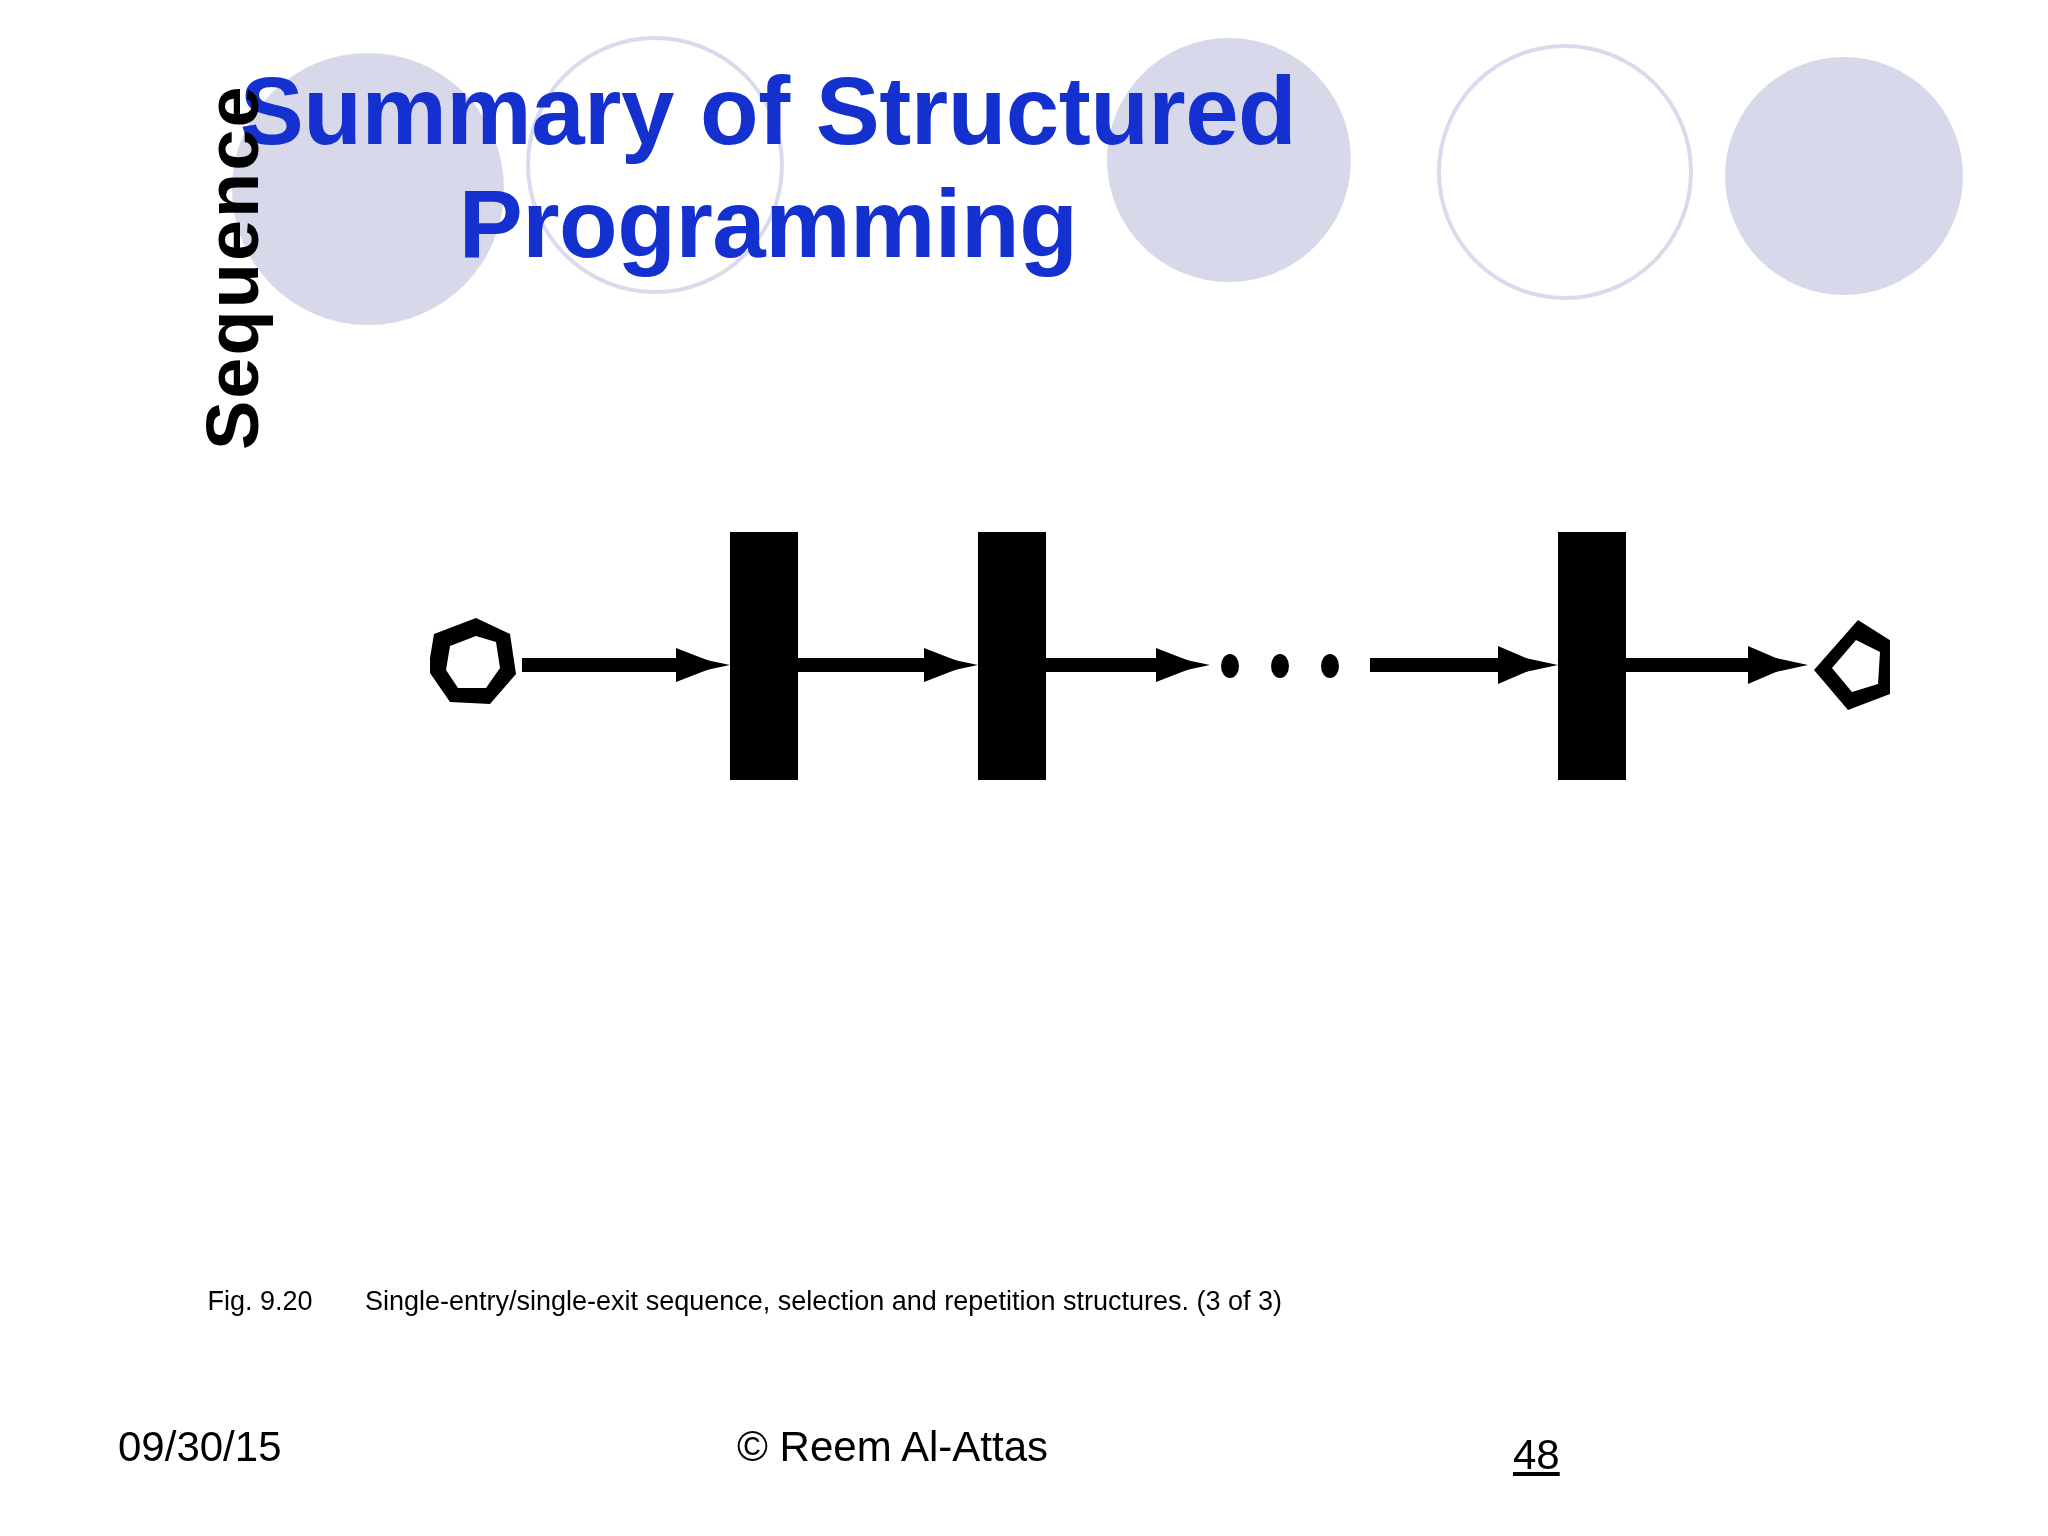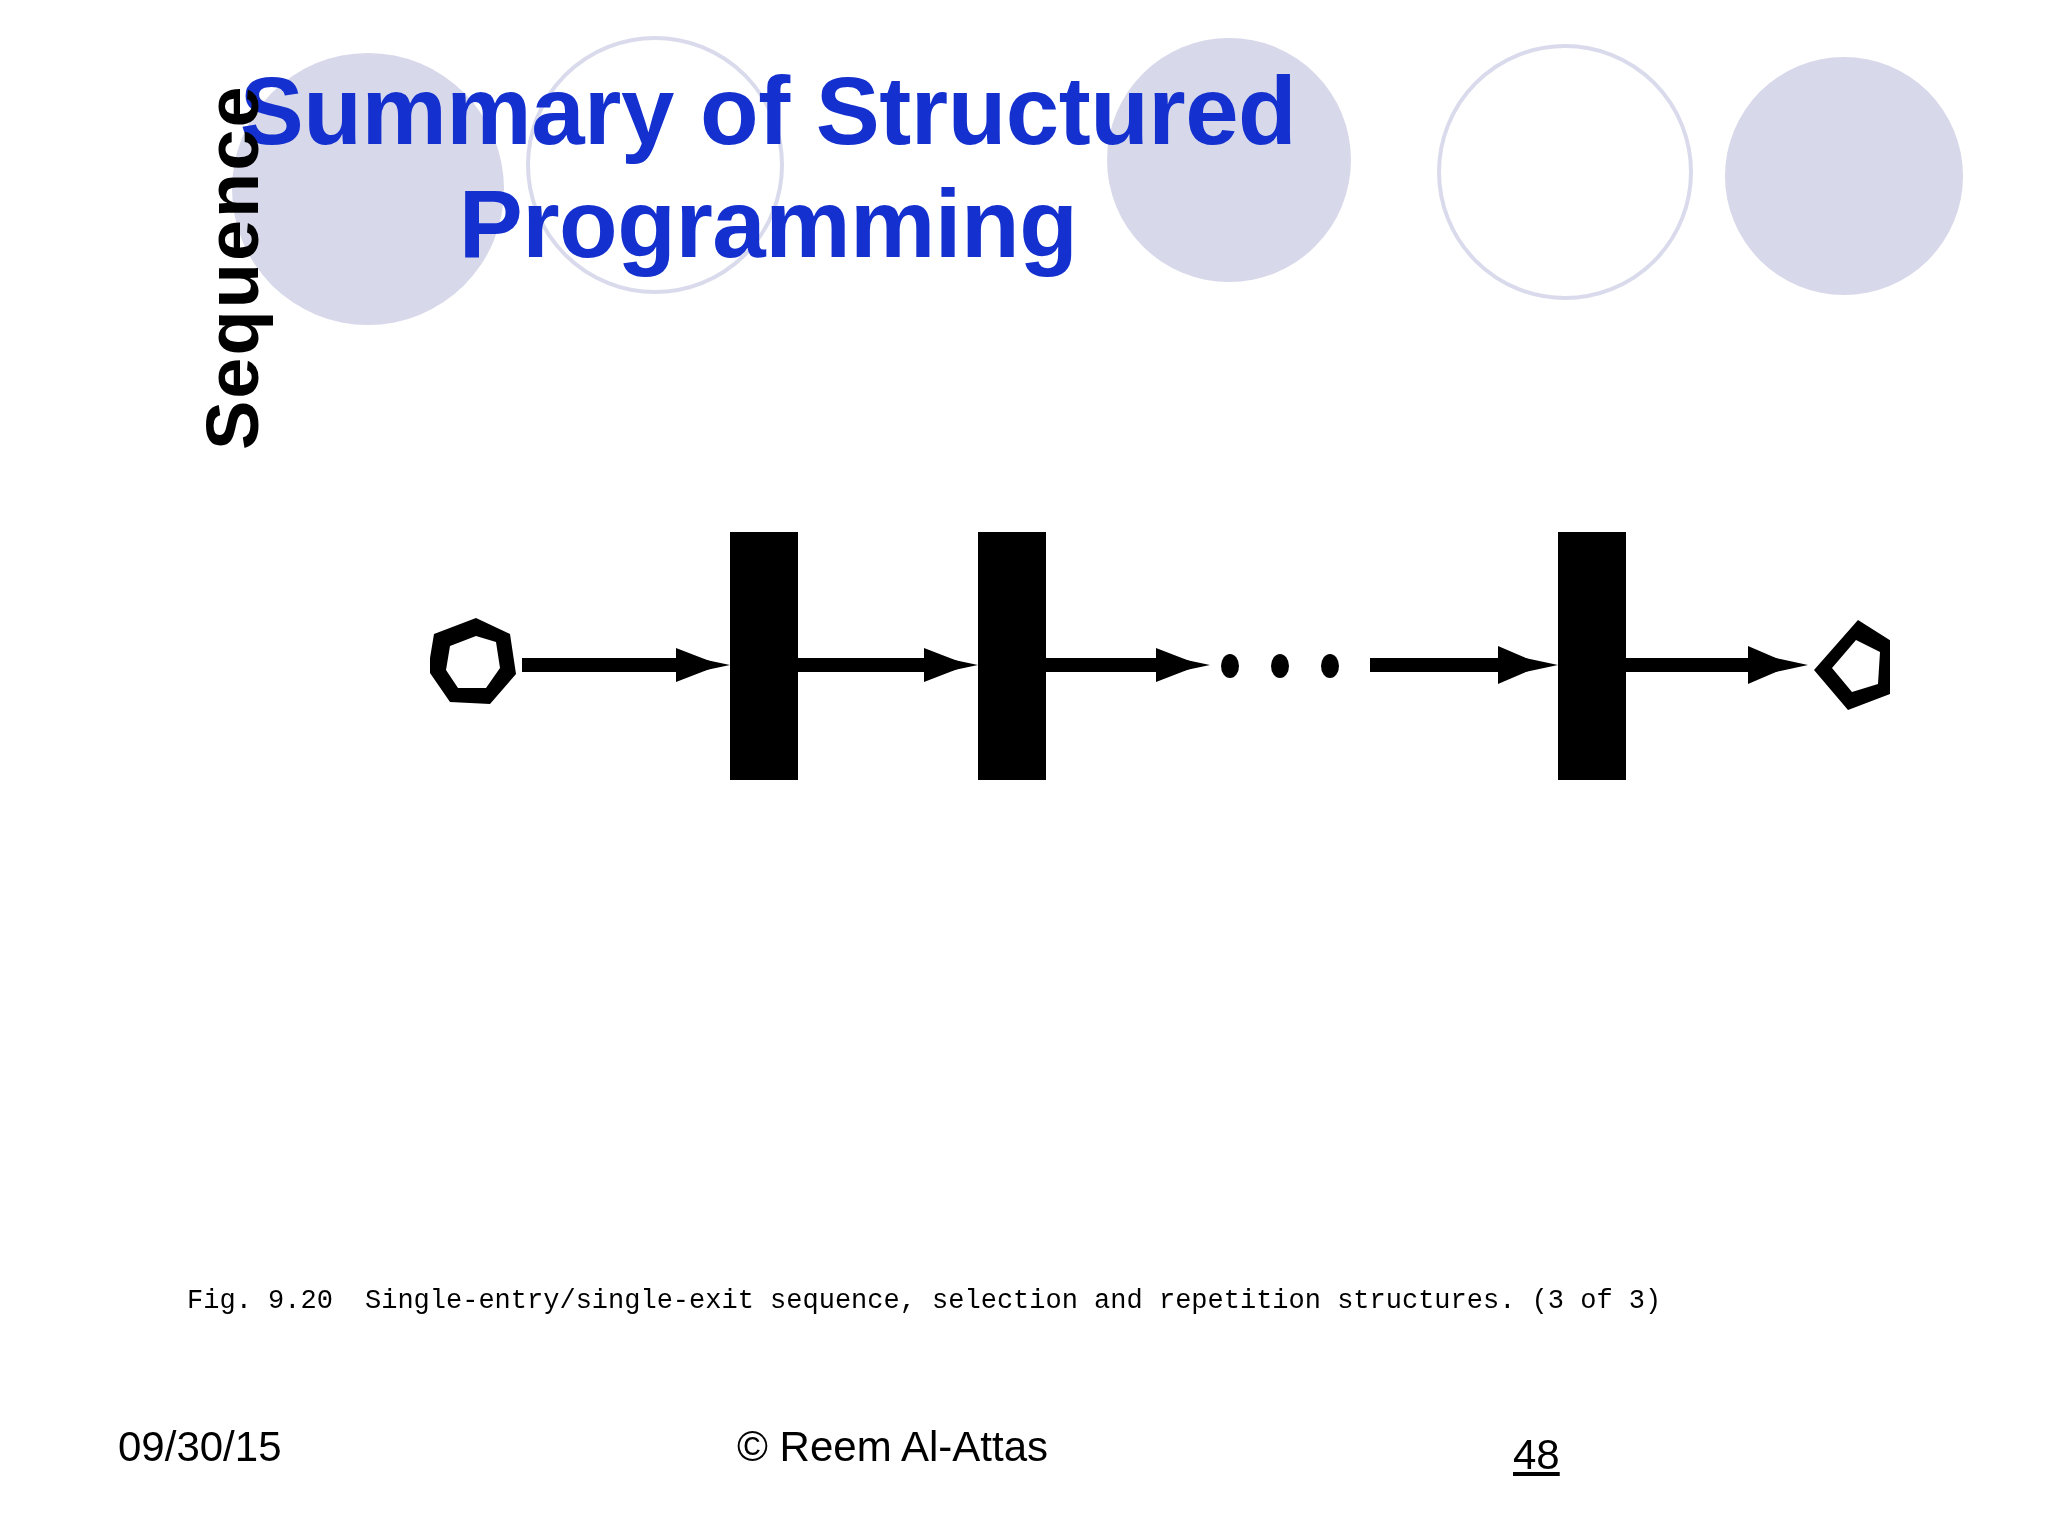--- a/index.html
+++ b/index.html
@@ -86,21 +86,20 @@
   }
 
   
   #caption {
     position: absolute;
     left: 155px;
     top: 1286px;
     font-size: 27px;
     color: #000000;
     white-space: nowrap;
-    font-family: Liberation Mono, monospace;
   }
   #caption .fig-no {
     display: inline-block;
     width: 210px;
   }
 
   
   #footer {
     position: absolute;
     left: 0;

